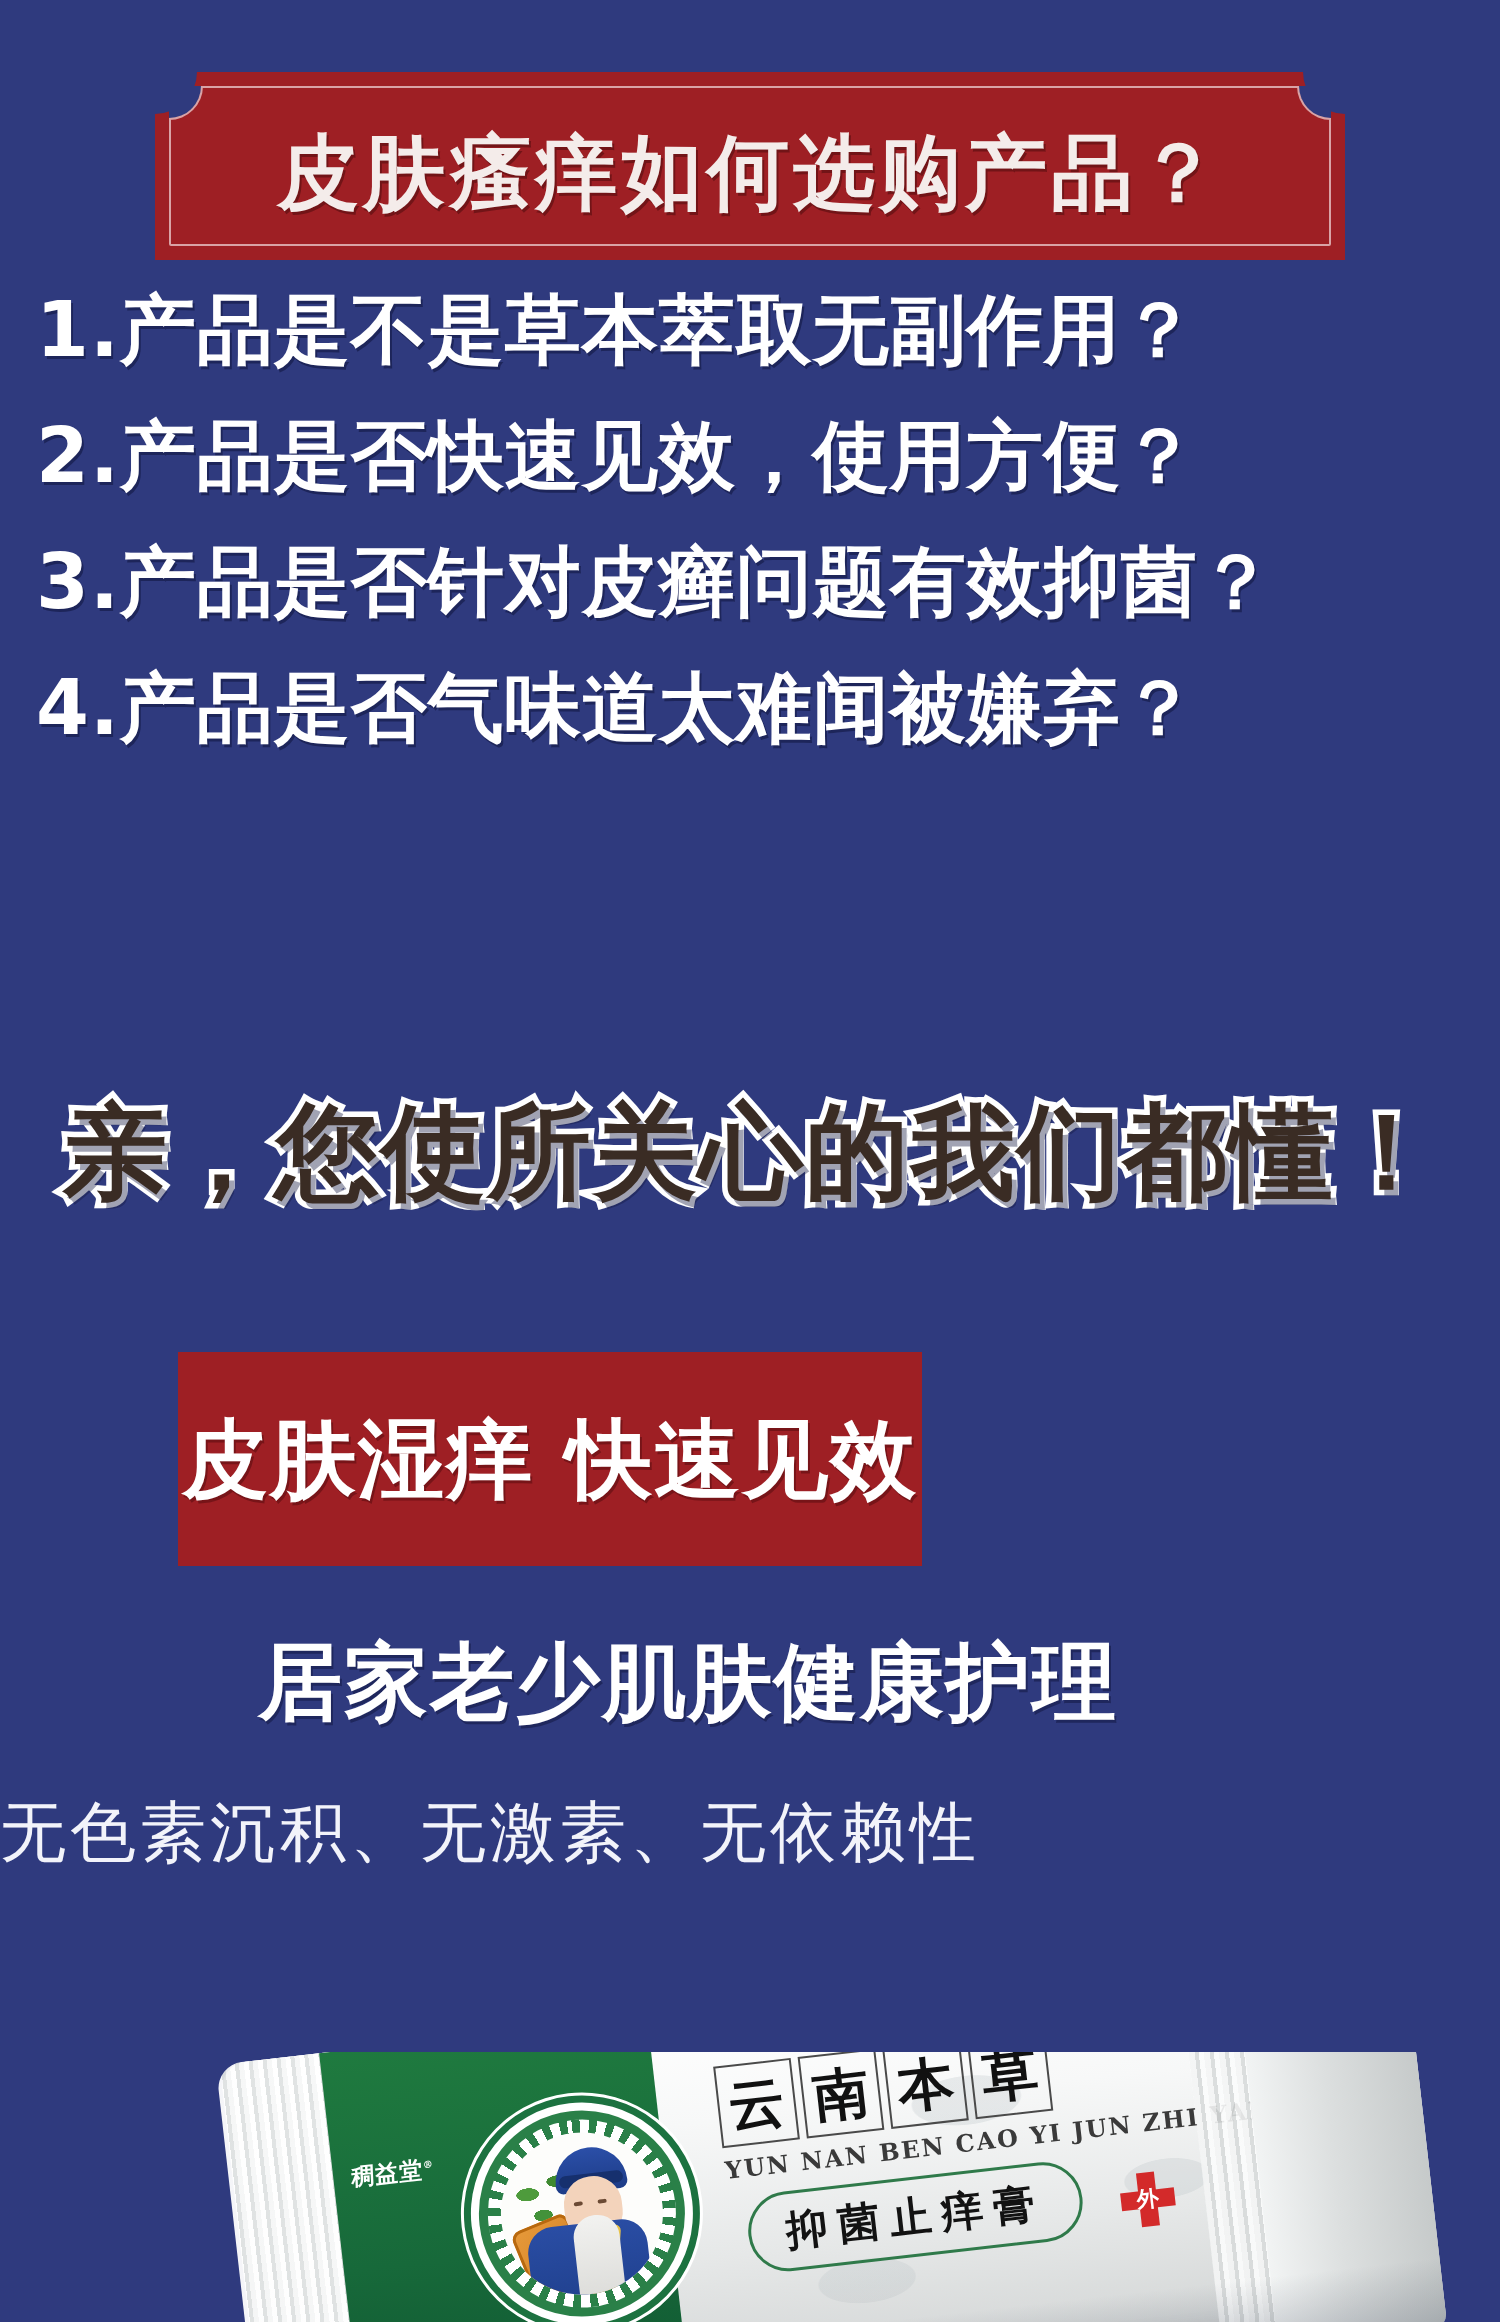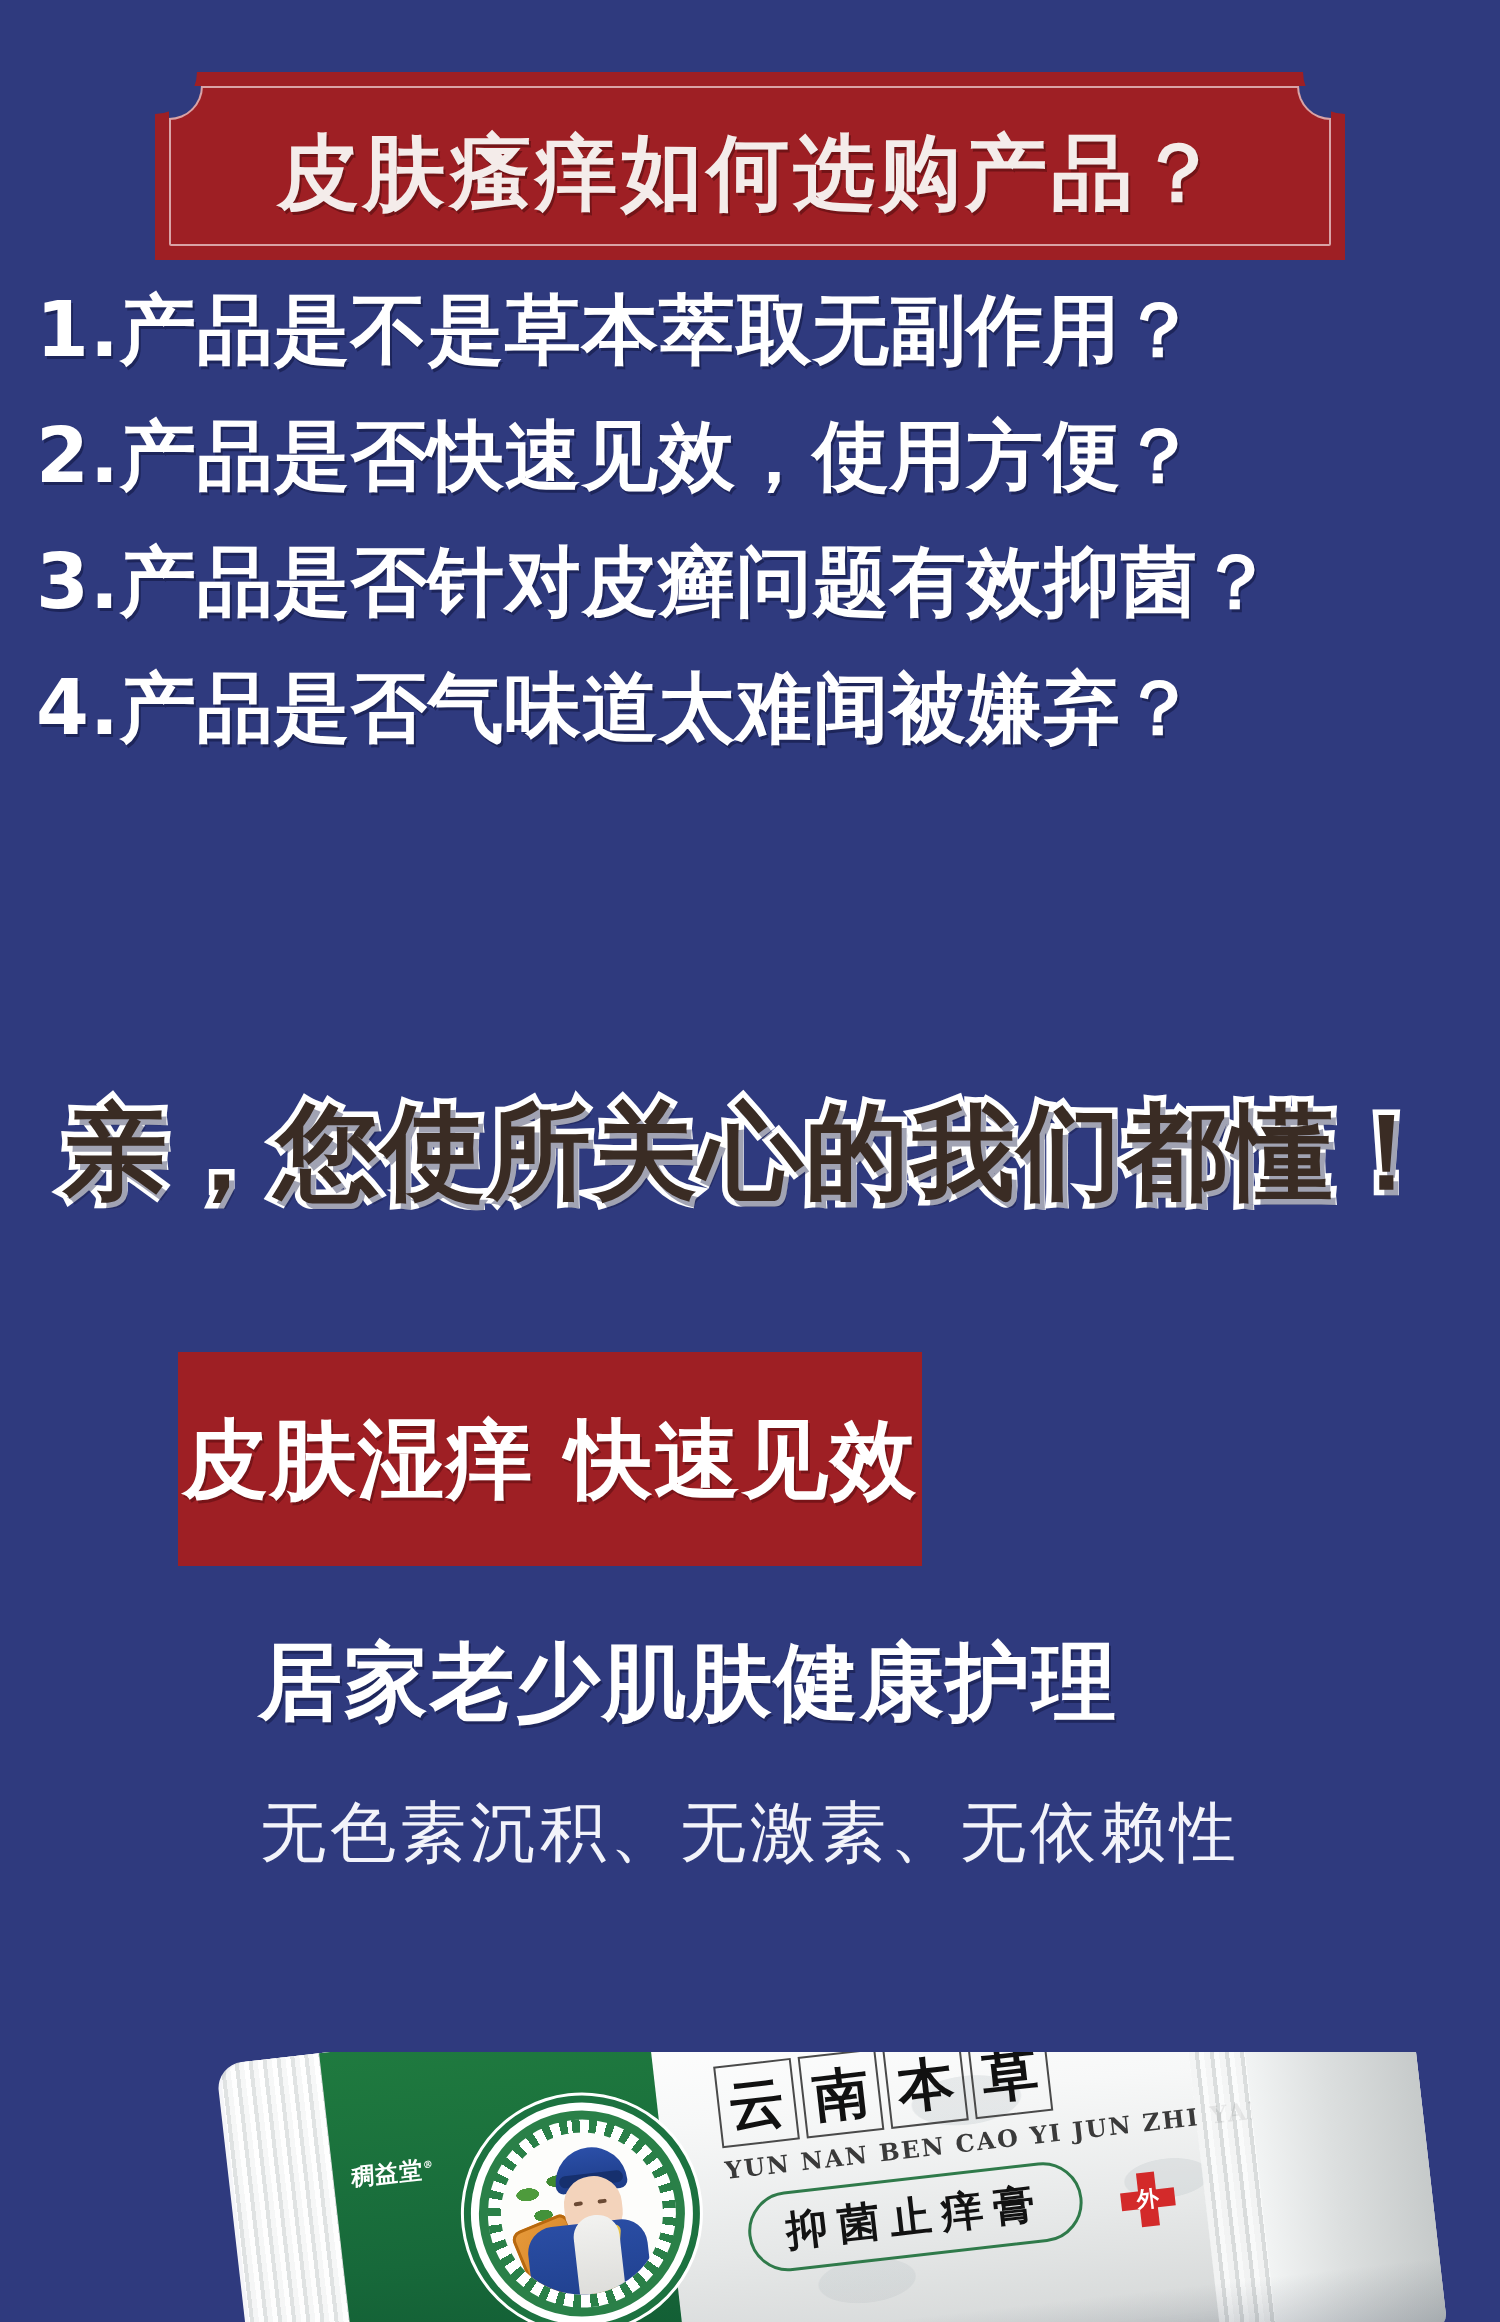--- a/index.html
+++ b/index.html
@@ -115,21 +115,21 @@
   
   .sub1{
     position:absolute;left:0;top:1640px;width:1376px;
     text-align:center;
     color:#ffffff;font-size:84px;font-weight:700;
     letter-spacing:2px;line-height:1;white-space:nowrap;
     text-shadow:2px 3px 0 rgba(15,20,60,.5);
   }
   .sub2{
     position:absolute;left:0;top:1800px;width:1500px;
-    text-align:center;
+    text-align:left;
     color:#f2f3fa;font-size:66px;font-weight:400;
     letter-spacing:4px;line-height:1;white-space:nowrap;
   }
 
   
   .tube-area{
     position:absolute;left:0;bottom:0;width:1500px;height:270px;
     overflow:hidden;
   }
   .tube{

